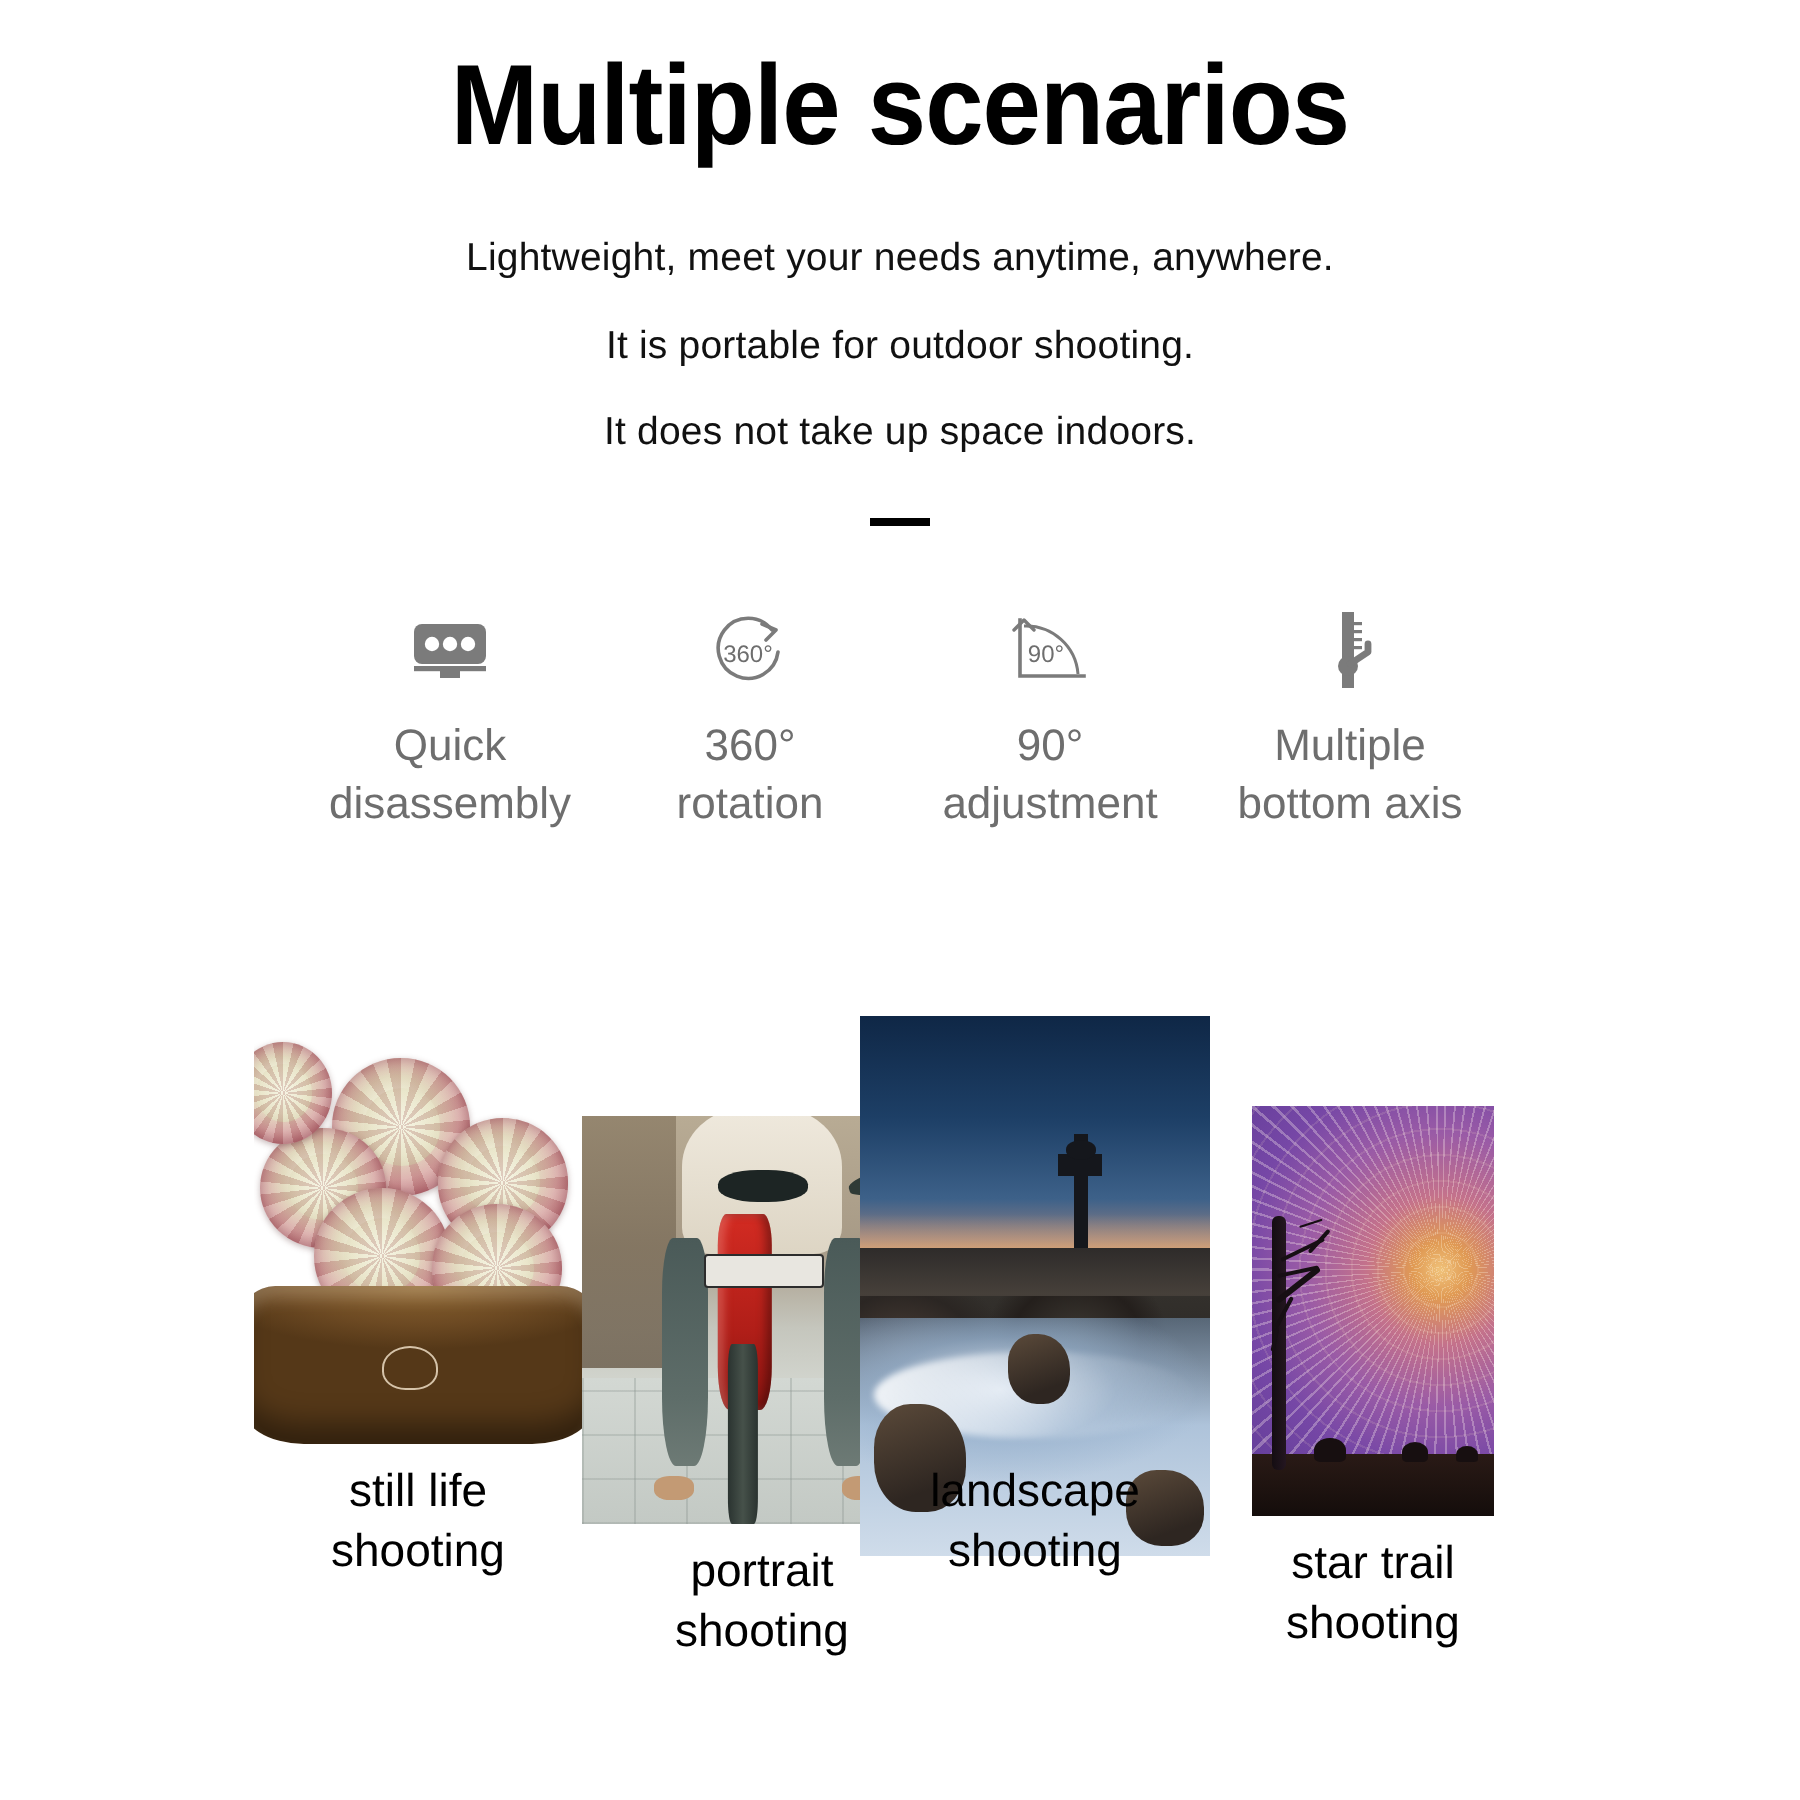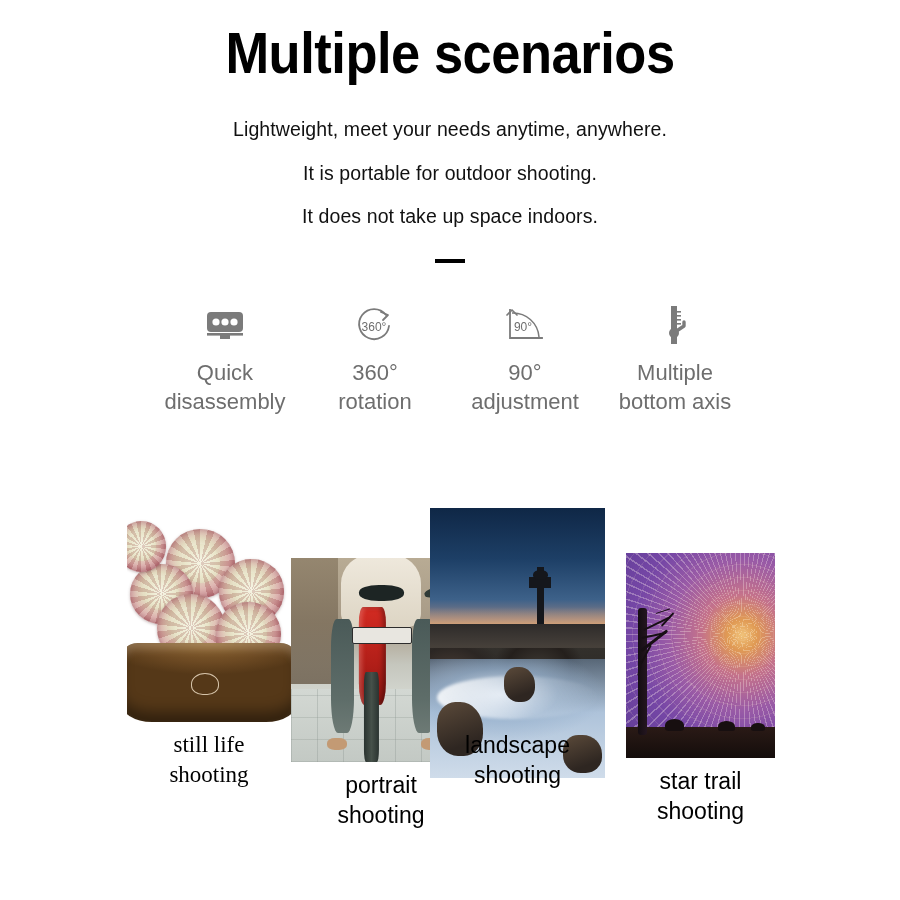--- a/index.html
+++ b/index.html
@@ -86,21 +86,21 @@
     text-align:center;
     font-size:23px;
     line-height:1.32;
     color:#000;
     white-space:pre-line;
     width:220px;
   }
 
   
   #shot-1 { left:127px; top:508px; width:164px; height:214px; }
-  #shot-1 .caption { top:222px;font-family:Liberation Serif, serif; }
+  #shot-1 .caption { top:222px; }
   .succulent-bg {
     position:absolute; inset:0;
     background:
       radial-gradient(ellipse 70% 50% at 30% 18%, #e9cfc8 0%, #dcbdb8 45%, #cfae ab 100%),
       linear-gradient(160deg,#e8d0c9 0%, #d9bbb5 55%, #c9a9a2 100%);
   }
   .pot {
     position:absolute; left:-4%; bottom:0; width:108%; height:37%;
     background:
       radial-gradient(ellipse 60% 40% at 50% 0%, #8a6330 0%, #6d4a23 60%, #553818 100%),
@@ -258,21 +258,21 @@
   .boulder {
     position:absolute;
     background:linear-gradient(160deg,#5b4a3a 0%, #2e2621 75%);
     border-radius:40% 50% 42% 46%;
   }
   .boulder.b1 { left:4%; bottom:8%; width:26%; height:20%; }
   .boulder.b2 { left:42%; bottom:28%; width:18%; height:13%; }
   .boulder.b3 { right:2%; bottom:2%; width:22%; height:14%; }
 
   
-  #shot-4 { left:626px; top:553px; width:149px; height:205px; }
+  #shot-4 { left:626px; top:553px; width:121px; height:205px; }
   #shot-4 .caption { top:213px; }
   .startrail-bg {
     position:absolute; inset:0;
     background:
       radial-gradient(circle at 78% 40%, #f0c27a 0%, #e09a54 9%, #c4728b 24%, #9a5ba6 44%, #7647a6 64%, #5b3a94 100%),
       linear-gradient(180deg,#6a44a0 0%, #8e5aa4 40%, #d78a55 80%, #2b1a14 100%);
   }
   .trails {
     position:absolute; inset:0;
     background:

